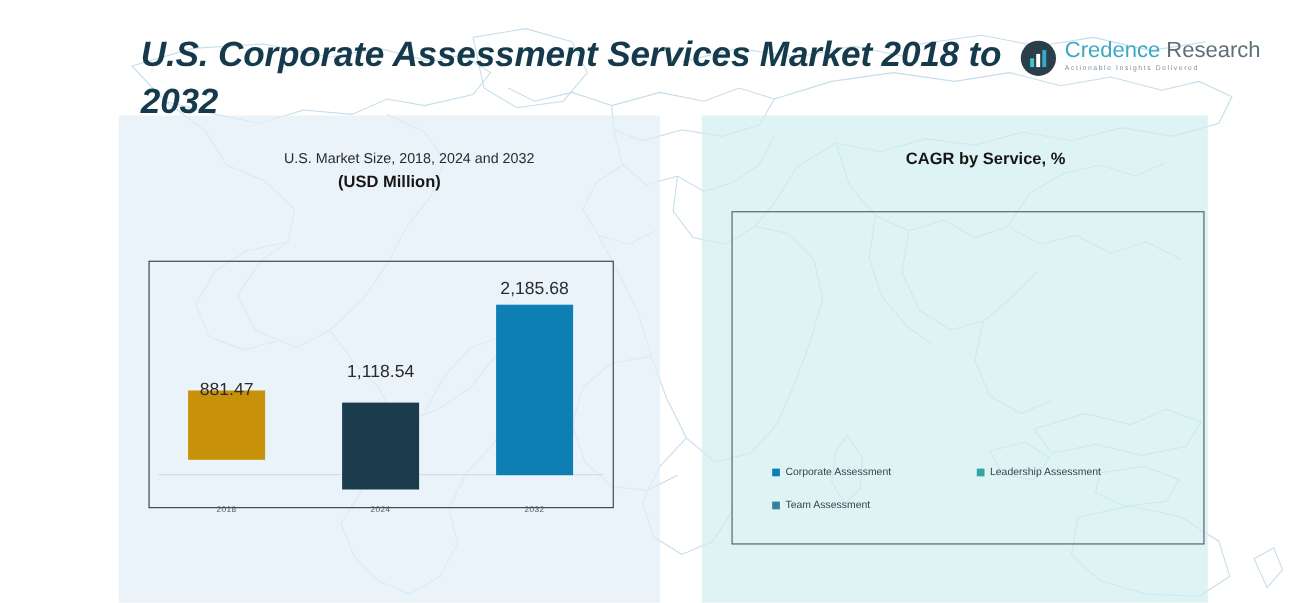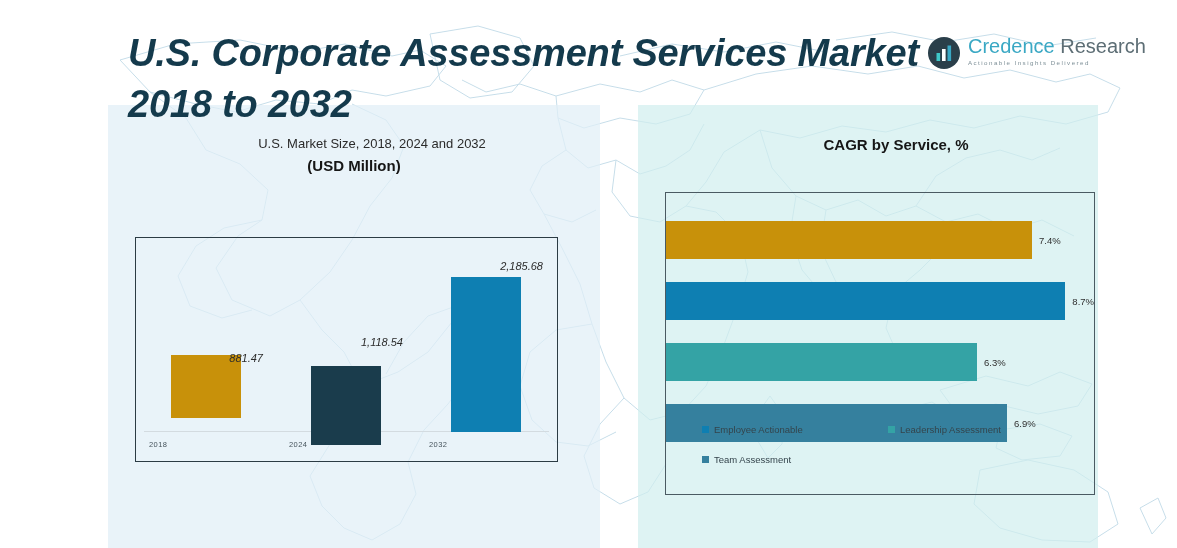--- a/index.html
+++ b/index.html
@@ -50,21 +50,21 @@
     left: 0; top: 0;
     width: 1177px;
     height: 105px;
     z-index: 3;
   }
   #page-title {
     position: absolute;
     left: 128px;
     top: 28px;
     width: 800px;
-    font-size: 38px;
+    font-size: 32px;
     font-weight: bold;
     font-style: italic;
     color: #143a4c;
     line-height: 1.33;
     letter-spacing: -0.2px;
   }
   #brand-logo {
     position: absolute;
     left: 927px;
     top: 34px;
@@ -155,33 +155,32 @@
   }
   .vbar {
     width: 70px;
     margin: 0 auto;
     display: block;
   }
   .vbar-value {
     position: absolute;
     left: -22px;
     width: 114px;
-    text-align: right;
-    font-size: 11px;
+    text-align: center;
+    font-size: 16px;
     color: #2b2b2b;
     white-space: nowrap;
-    font-style: italic;
   }
   .vbar-cat {
     position: absolute;
     left: -22px;
     width: 114px;
     top: 100%;
-    margin-top: 8px;
-    text-align: left;
+    margin-top: 26px;
+    text-align: center;
     font-size: 7.5px;
     color: #46545c;
     letter-spacing: 0.4px;
   }
 
   
   #right-chart-title {
     position: absolute;
     left: 638px;
     top: 136px;
@@ -347,44 +346,25 @@
         <div class="vbar-value" style="bottom: 160px;">2,185.68</div>
         <div class="vbar" style="height: 155px; background: rgb(14, 127, 178);"></div>
         <div class="vbar-cat">2032</div>
       </div>
     </div>
 </div>
 
 <div id="right-chart-title">CAGR by Service, %</div>
 
 <div id="right-chart-frame">
-  <div id="hbar-area">
-
-  <div class="hbar-row" style="top: 12px;">
-        <div class="hbar" style="width: 366px; background: rgb(200, 145, 10);"></div>
-        <span class="hbar-value">7.4%</span>
-      </div>
-      <div class="hbar-row" style="top: 73px;">
-        <div class="hbar" style="width: 430px; background: rgb(14, 127, 178);"></div>
-        <span class="hbar-value">8.7%</span>
-      </div>
-      <div class="hbar-row" style="top: 134px;">
-        <div class="hbar" style="width: 311px; background: rgb(52, 163, 165);"></div>
-        <span class="hbar-value">6.3%</span>
-      </div>
-      <div class="hbar-row" style="top: 195px;">
-        <div class="hbar" style="width: 341px; background: rgb(53, 128, 158);"></div>
-        <span class="hbar-value">6.9%</span>
-      </div>
-    </div>
   <div id="legend">
 
   <div class="legend-item">
         <span class="legend-swatch" style="background: rgb(14, 127, 178);"></span>
-        <span class="legend-label">Employee Actionable</span>
+        <span class="legend-label">Corporate Assessment</span>
       </div>
       <div class="legend-item">
         <span class="legend-swatch" style="background: rgb(52, 163, 165);"></span>
         <span class="legend-label">Leadership Assessment</span>
       </div>
       <div class="legend-item">
         <span class="legend-swatch" style="background: rgb(53, 128, 158);"></span>
         <span class="legend-label">Team Assessment</span>
       </div>
     </div>

